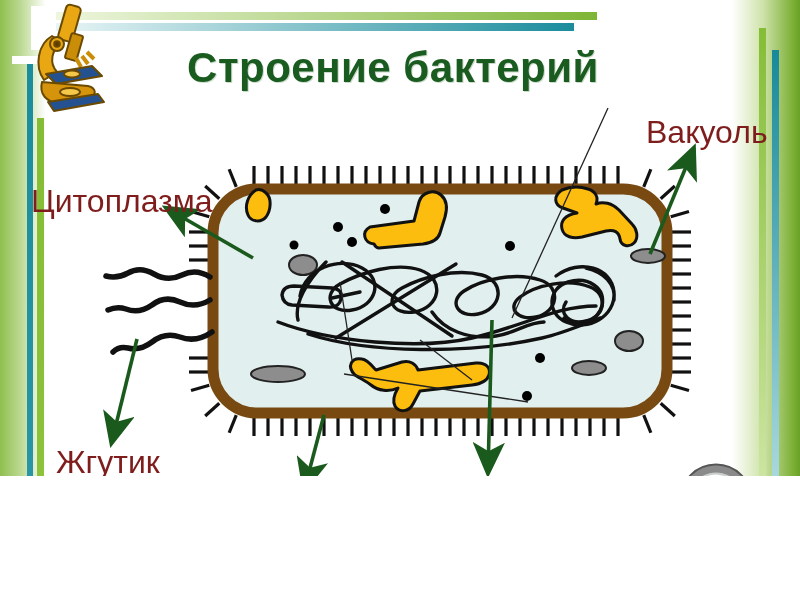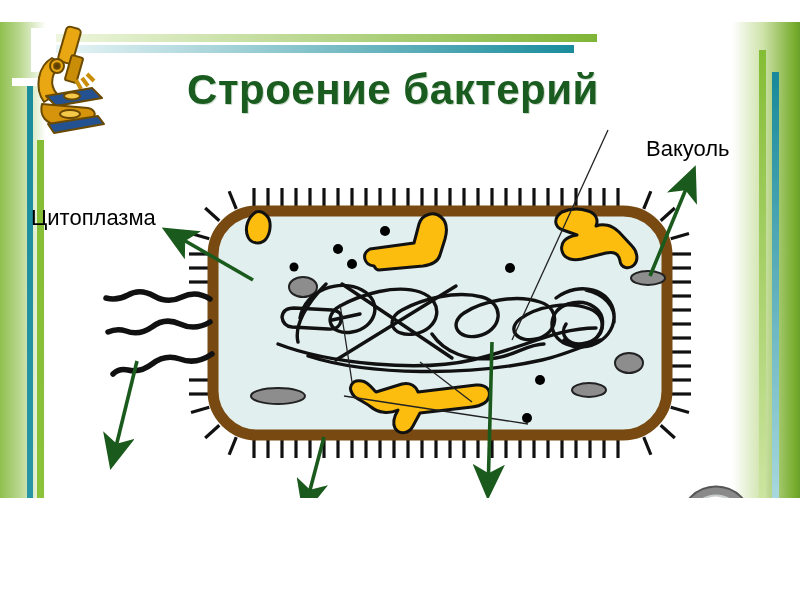--- a/index.html
+++ b/index.html
@@ -1,17 +1,17 @@
 <!DOCTYPE html>
 <html><head>
 <meta charset="utf-8">
 <style>
   html,body{margin:0;padding:0;background:#fff;}
   .slide{position:relative;width:800px;height:476px;background:#fff;overflow:hidden;
-         font-family:"Liberation Sans", sans-serif;margin-top:22px;}
+         font-family:"Liberation Sans", sans-serif;}
   
   .bar{position:absolute;}
   .left-bar{left:0;top:0;width:46px;height:600px;
             background:linear-gradient(to right,#8fbf4e,#bcd993 45%,rgba(255,255,255,0));z-index:1;}
   .right-bar{left:732px;top:0;width:68px;height:600px;
              background:linear-gradient(to right,rgba(255,255,255,0),#cfe3ab 45%,#78ad30 92%,#6ba02a);z-index:1;}
   .top-green{left:56px;top:12px;width:541px;height:8px;
              background:linear-gradient(to right,#eef6de,#7fb537);z-index:2;}
   .top-teal{left:56px;top:23px;width:518px;height:8px;
             background:linear-gradient(to right,#e8f5f6,#1a8c9c);z-index:2;}
@@ -28,21 +28,21 @@
   .wc2{left:12px;top:56px;width:40px;height:8px;}
   .wc3{left:736px;top:569px;width:64px;height:9px;}
   .wc4{left:751px;top:538px;width:8px;height:62px;}
   .wc5{left:779px;top:560px;width:7px;height:40px;}
   
   .diagram-svg{position:absolute;left:0;top:0;z-index:4;}
   .icon-svg{position:absolute;z-index:6;}
   .page-title{position:absolute;left:393px;top:44px;transform:translateX(-50%);
               font-size:42px;font-weight:bold;color:#1a5c20;white-space:nowrap;
               text-shadow:1px 1px 0 rgba(160,190,160,0.55);z-index:5;letter-spacing:0.5px;}
-  .dlabel{position:absolute;font-size:22px;color:#000000;white-space:nowrap;z-index:5;}
+  .dlabel{position:absolute;font-size:32px;color:#7f1d1d;white-space:nowrap;z-index:5;}
   .lbl-vacuole{left:646px;top:114px;}
   .lbl-cytoplasm{left:31px;top:183px;text-align:center;}
   .lbl-flagellum{left:56px;top:444px;}
   .lbl-membrane{left:245px;top:499px;}
   .lbl-nuclear{left:422px;top:470px;}
 </style>
 </head>
 <body>
 
 <div class="slide">
@@ -207,20 +207,21 @@
       <path d="M650,254 L693,150" marker-end="url(#ah)"></path>
       <path d="M137,339 L112,441" marker-end="url(#ah)"></path>
       <path d="M324,415 L305,487" marker-end="url(#ah)"></path>
       <path d="M492,320 L488,471" marker-end="url(#ah)"></path>
     </g>
   </svg>
 
   <div class="page-title">Строение бактерий</div>
   <div class="dlabel lbl-vacuole">Вакуоль</div>
   <div class="dlabel lbl-cytoplasm">Цитоплазма</div>
+  <div class="dlabel lbl-flagellum">Жгутик</div>
 
   <svg class="icon-svg" style="left:26px;top:2px" width="82" height="114" viewBox="0 0 82 114">
     <g stroke="#6b4a00" stroke-width="2" stroke-linejoin="round">
       <rect x="36" y="3" width="15" height="36" rx="4" transform="rotate(16 43 21)" fill="#e8a713"></rect>
       <rect x="42" y="32" width="12" height="26" rx="2" transform="rotate(16 48 45)" fill="#c98d08"></rect>
       <path d="M26,34 C12,42 8,64 18,78 L31,70 C23,61 25,47 37,41 Z" fill="#e8a713"></path>
       <circle cx="31" cy="42" r="7" fill="#e8a713"></circle>
         <circle cx="31" cy="42" r="2.8" fill="#5c3a00"></circle>
       <path d="M50,56 l5,9 M56,54 l6,8 M61,50 l7,7" stroke="#c98d08" stroke-width="4" fill="none"></path>
       <path d="M20,72 L66,64 L76,74 L30,82 Z" fill="#24518f"></path>

